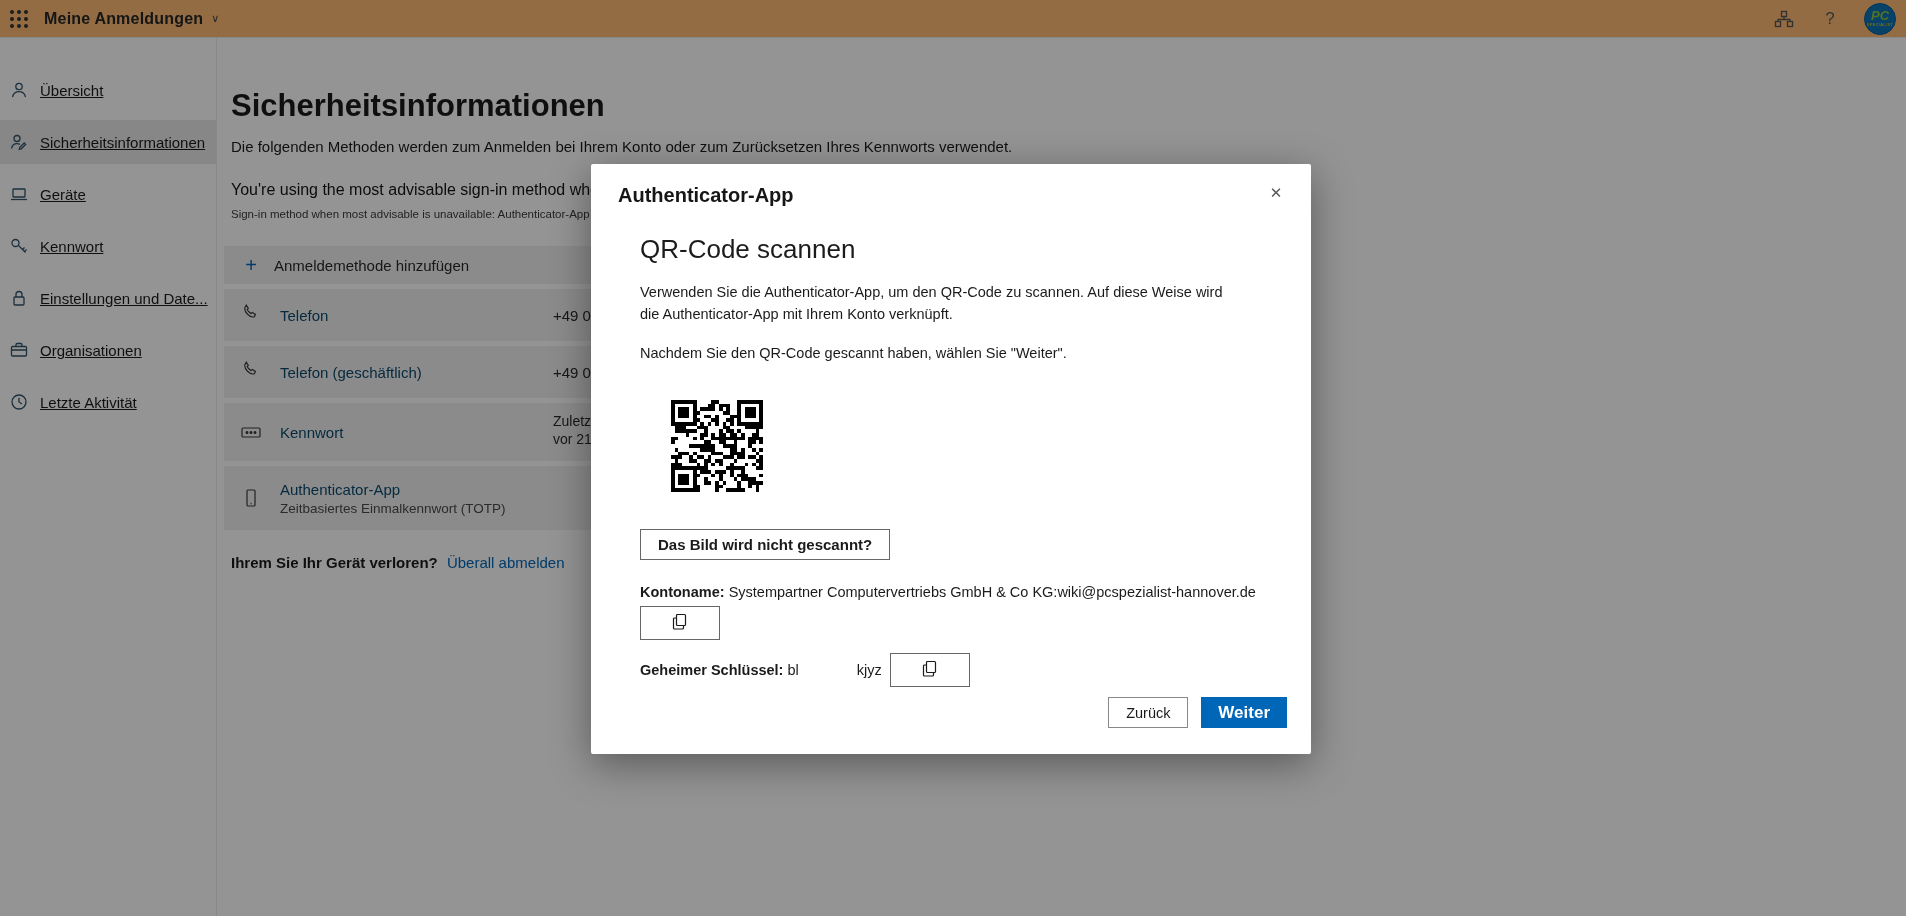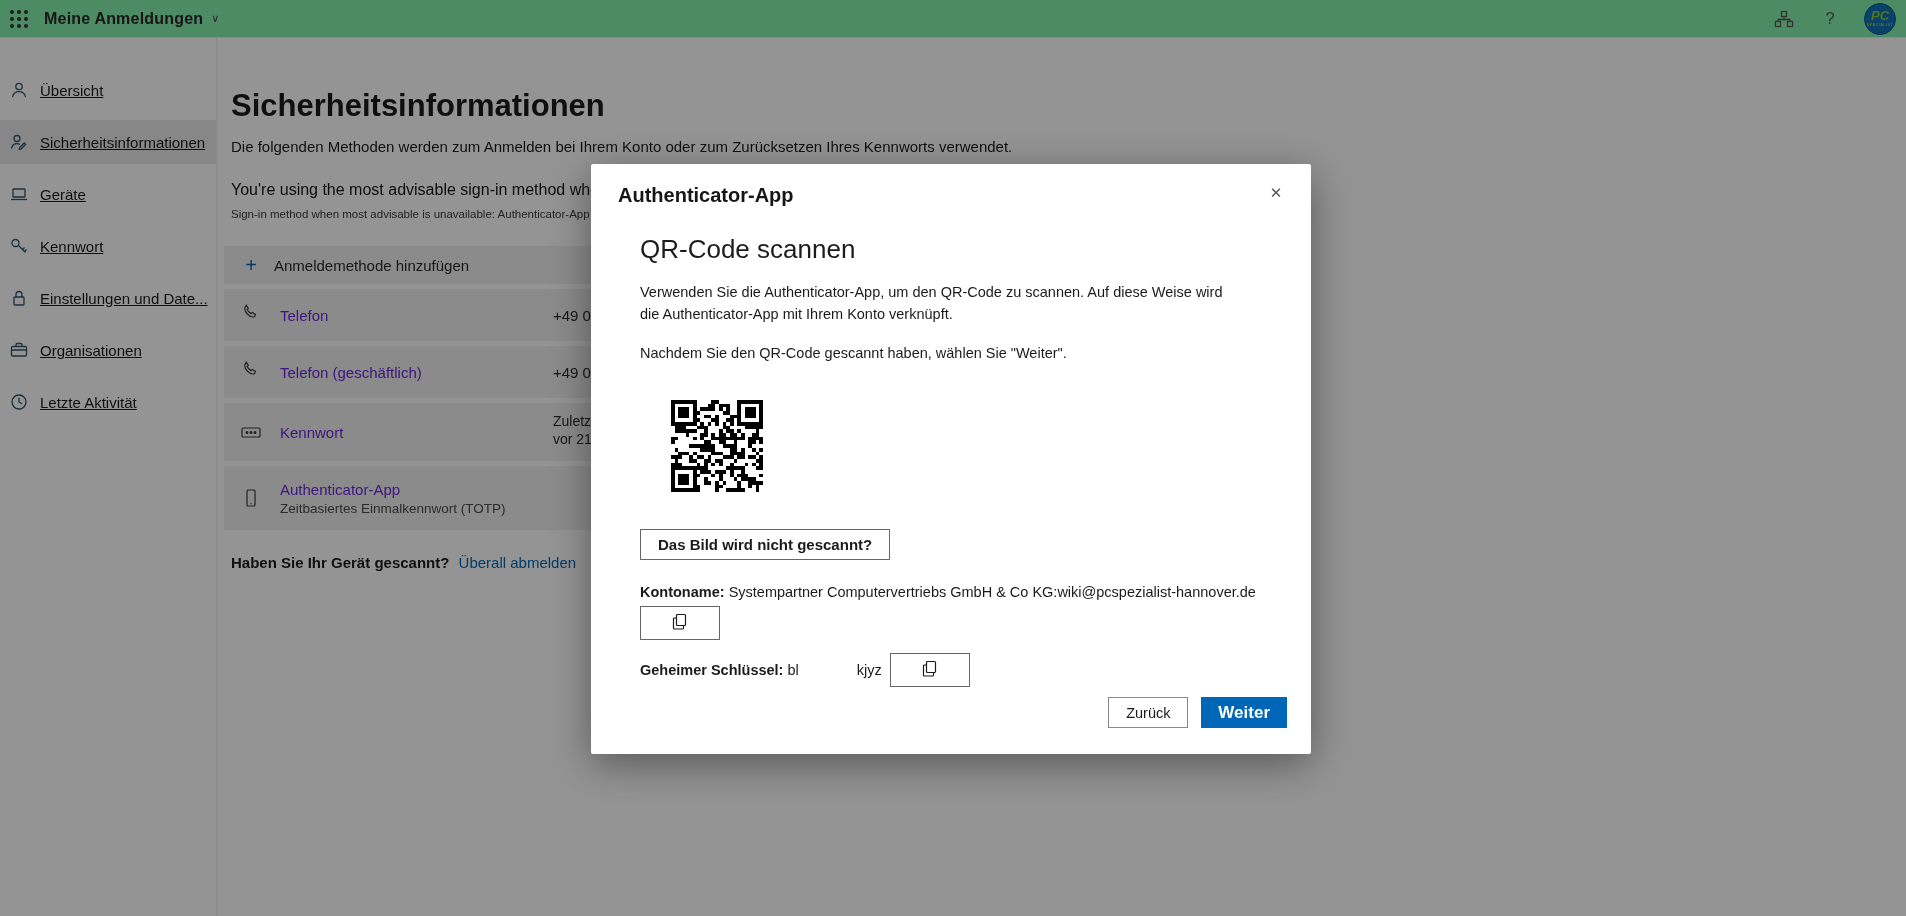--- a/index.html
+++ b/index.html
@@ -1,21 +1,21 @@
 <!DOCTYPE html>
 <html><head>
 <meta charset="utf-8">
 <style>
   * { margin:0; padding:0; box-sizing:border-box; }
   html,body { width:1906px; height:916px; overflow:hidden; background:#fff;
     font-family:"Liberation Sans", sans-serif; color:#1b1b1b; }
   .page { position:relative; width:1906px; height:916px; }
 
   
-  .topbar { position:absolute; left:0; top:0; width:100%; height:38px; background:#86efac;
+  .topbar { position:absolute; left:0; top:0; width:100%; height:38px; background:#fdba74;
     border-bottom:1px solid #ededed; display:flex; align-items:center; z-index:1; }
   .waffle { width:38px; height:38px; display:flex; align-items:center; justify-content:center; cursor:pointer; }
   .waffle-grid { display:grid; grid-template-columns:repeat(3,4px); grid-gap:3px; }
   .waffle-grid span { width:4px; height:4px; background:#333; border-radius:50%; }
   .topbar-title { font-size:16px; font-weight:700; color:#262626; margin-left:6px; letter-spacing:.2px; }
   .topbar-chevron { font-size:11px; color:#444; margin-left:8px; }
   .topbar-right { margin-left:auto; display:flex; align-items:center; gap:22px; padding-right:10px; }
   .tb-icon { width:24px; height:24px; display:flex; align-items:center; justify-content:center; color:#555; cursor:pointer; }
   .help-glyph { font-size:17px; color:#5a5a5a; }
   .avatar { width:32px; height:32px; border-radius:50%; background:#0e72b5; display:flex; flex-direction:column;
@@ -42,21 +42,21 @@
   .mrow { position:relative; background:#f0f0f0; margin-bottom:5px; display:flex; align-items:center;
     padding-left:14px; cursor:pointer; }
   .mrow.add { height:38px; }
   .mrow.r1,.mrow.r2 { height:52px; }
   .mrow.r3 { height:58px; }
   .mrow.r4 { height:64px; }
   .m-icon { width:26px; display:flex; align-items:center; justify-content:center; margin-right:16px; flex:0 0 26px; }
   .m-icon svg { stroke:#3a3a3a; fill:none; stroke-width:1.2; }
   .add-plus { color:#0067b8; font-size:20px; font-weight:400; width:26px; text-align:center; margin-right:10px; }
   .add-label { font-size:15px; color:#2a2a2a; }
-  .m-label { font-size:15px; color:#6d28d9; }
+  .m-label { font-size:15px; color:#0c4a6e; }
   .m-sub { font-size:13.5px; color:#4a4a4a; margin-top:3px; }
   .m-value { position:absolute; left:329px; top:50%; transform:translateY(-50%); font-size:15px; color:#2a2a2a; white-space:nowrap; }
   .m-value.two { transform:none; top:9px; line-height:18px; font-size:14px; }
   .lost { margin:24px 0 0 14px; font-size:15px; }
   .lost b { font-weight:700; color:#1b1b1b; }
   .lost a { color:#0067b8; text-decoration:none; cursor:pointer; margin-left:5px; }
 
   
   .overlay { position:absolute; inset:0; background:rgba(0,0,0,0.42); z-index:40; }
   .modal { position:absolute; left:591px; top:164px; width:720px; height:590px; background:#fff;
@@ -253,21 +253,21 @@
             </svg>
         </span>
         <span>
           <span class="m-label" style="display:block;">Authenticator-App</span>
           <span class="m-sub" style="display:block;">Zeitbasiertes Einmalkennwort (TOTP)</span>
         </span>
       </div>
     </div>
 
     <div class="lost">
-      <b>Haben Sie Ihr Gerät gescannt?</b>
+      <b>Ihrem Sie Ihr Gerät verloren?</b>
       <a>Überall abmelden</a>
     </div>
   </div>
 
   <div class="overlay"></div>
 
   <div class="modal">
     <div class="modal-title">Authenticator-App</div>
     <div class="modal-close">✕</div>
 

